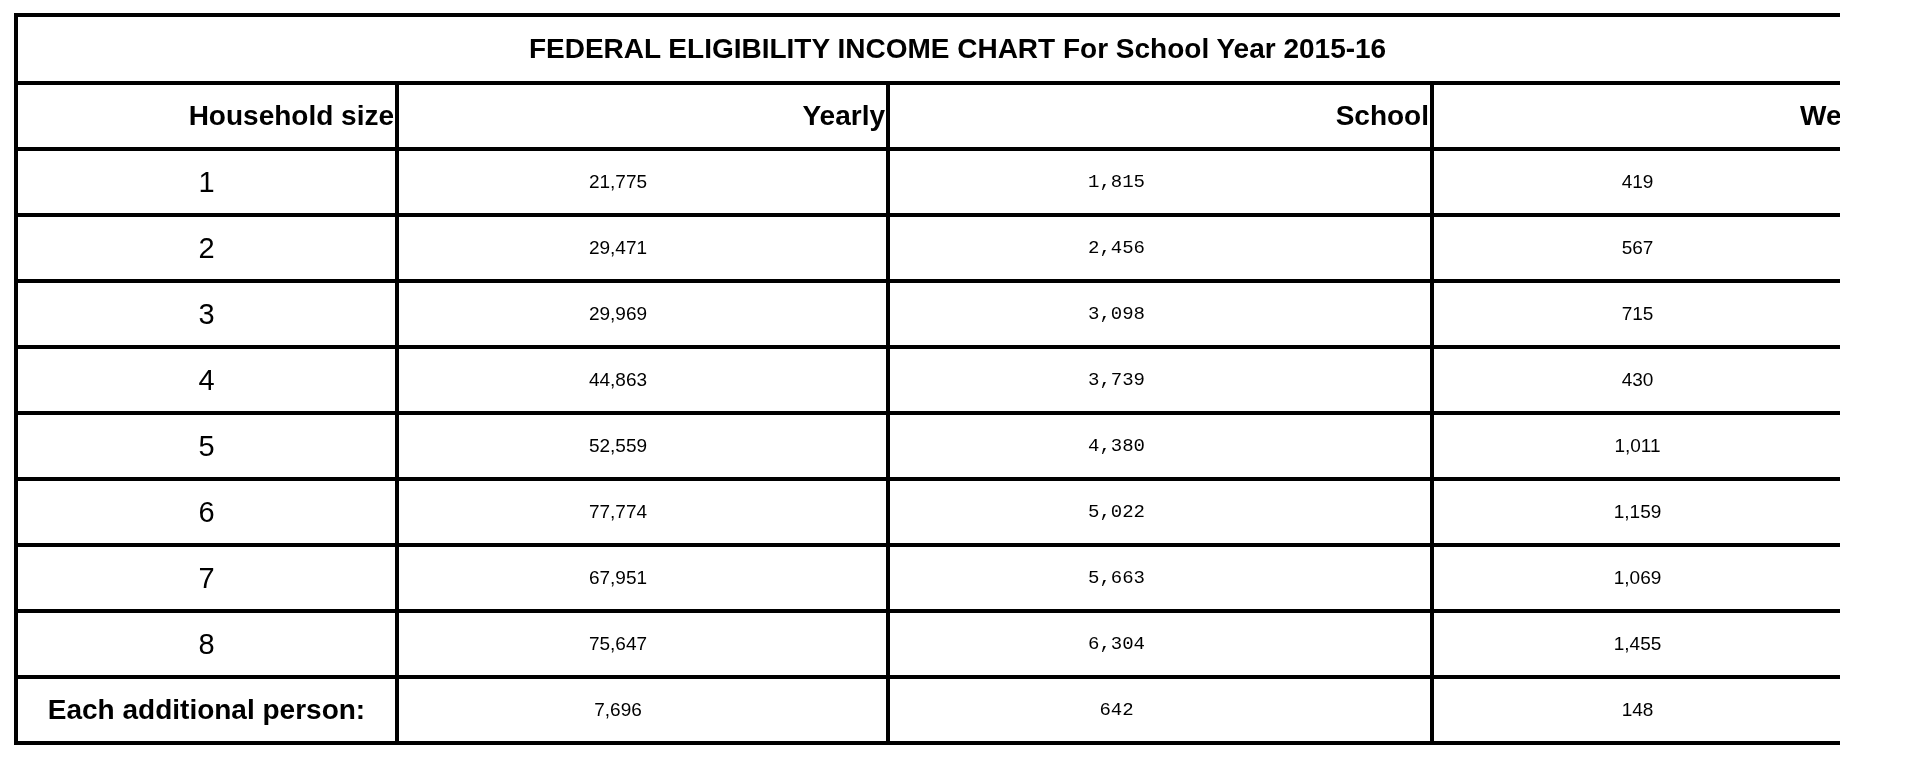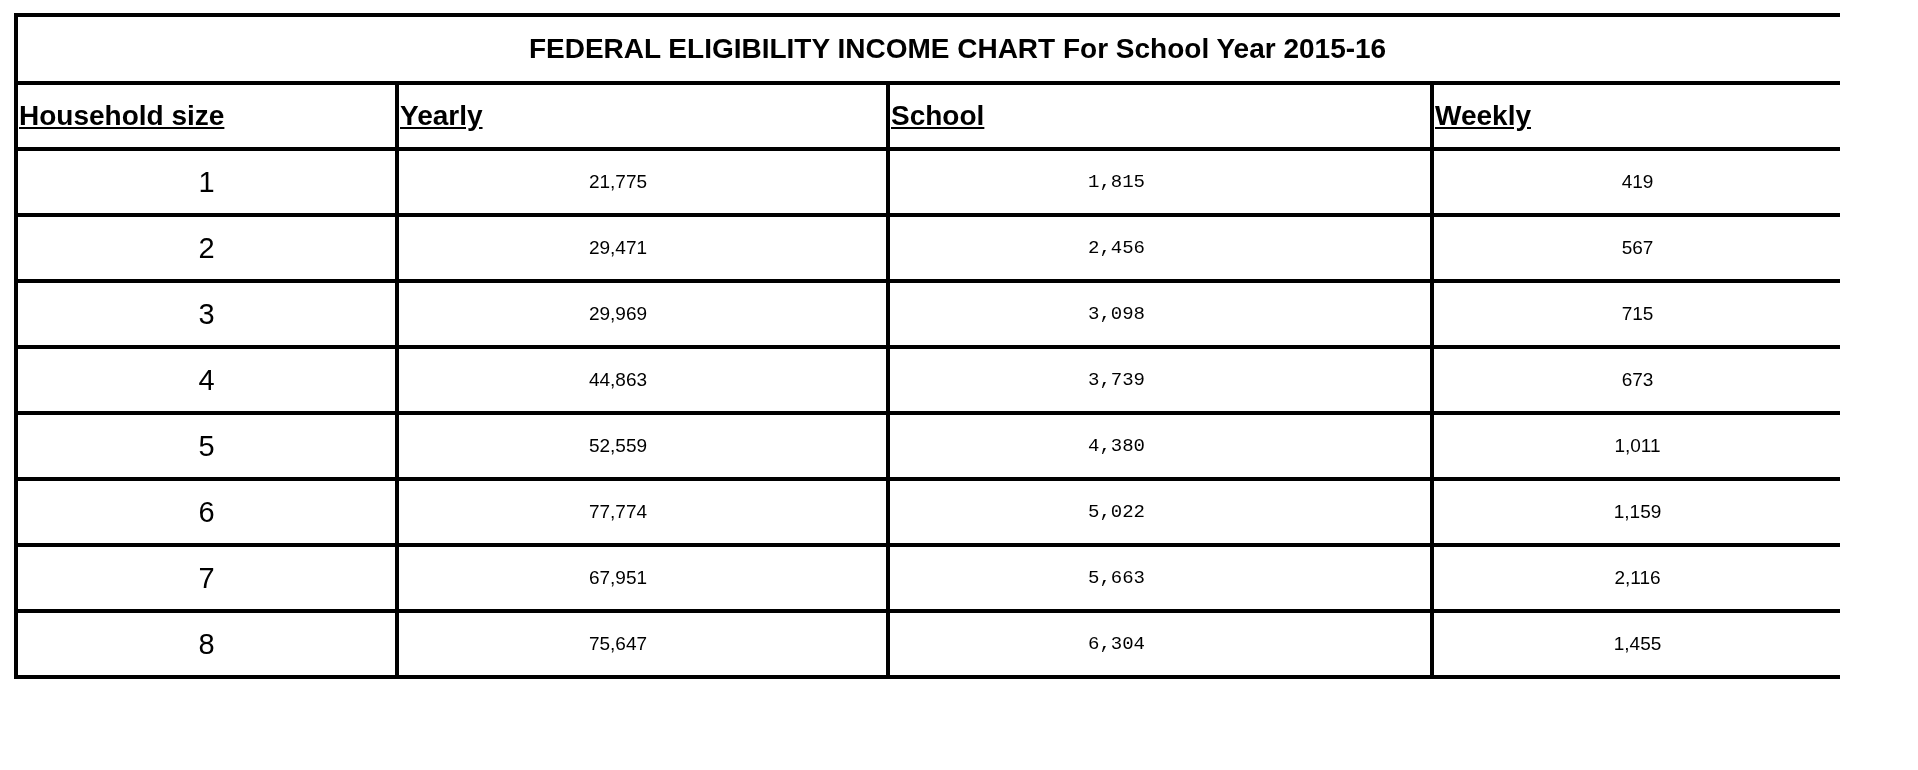--- a/index.html
+++ b/index.html
@@ -35,24 +35,23 @@
   }
   tr.title-row { height: 68px; }
   tr.header-row { height: 66px; }
   tr.data-row { height: 66px; }
   .title-cell {
     text-align: center;
     font-weight: bold;
     font-size: 28px;
   }
   th.col-header {
-    text-align: left;
+    text-align: right;
     font-weight: bold;
     font-size: 28px;
-    text-decoration: underline;
   }
   td.hh-cell {
     text-align: center;
     font-size: 29px;
     font-weight: normal;
   }
   td.hh-cell.bold-label {
     font-weight: bold;
     font-size: 28px;
   }
@@ -102,41 +101,47 @@
       <tr class="data-row">
         <td class="hh-cell">3</td>
         <td class="num-cell yearly-cell">29,969</td>
         <td class="num-cell monthly-cell">3,098</td>
         <td class="num-cell weekly-cell">715</td>
       </tr>
       <tr class="data-row">
         <td class="hh-cell">4</td>
         <td class="num-cell yearly-cell">44,863</td>
         <td class="num-cell monthly-cell">3,739</td>
-        <td class="num-cell weekly-cell">673</td>
+        <td class="num-cell weekly-cell">430</td>
       </tr>
       <tr class="data-row">
         <td class="hh-cell">5</td>
         <td class="num-cell yearly-cell">52,559</td>
         <td class="num-cell monthly-cell">4,380</td>
         <td class="num-cell weekly-cell">1,011</td>
       </tr>
       <tr class="data-row">
         <td class="hh-cell">6</td>
         <td class="num-cell yearly-cell">77,774</td>
         <td class="num-cell monthly-cell">5,022</td>
         <td class="num-cell weekly-cell">1,159</td>
       </tr>
       <tr class="data-row">
         <td class="hh-cell">7</td>
         <td class="num-cell yearly-cell">67,951</td>
         <td class="num-cell monthly-cell">5,663</td>
-        <td class="num-cell weekly-cell">2,116</td>
+        <td class="num-cell weekly-cell">1,069</td>
       </tr>
       <tr class="data-row">
         <td class="hh-cell">8</td>
         <td class="num-cell yearly-cell">75,647</td>
         <td class="num-cell monthly-cell">6,304</td>
         <td class="num-cell weekly-cell">1,455</td>
       </tr>
+      <tr class="data-row">
+        <td class="hh-cell bold-label">Each additional person:</td>
+        <td class="num-cell yearly-cell">7,696</td>
+        <td class="num-cell monthly-cell">642</td>
+        <td class="num-cell weekly-cell">148</td>
+      </tr>
     </tbody>
   </table>
 </div>
 
 </body></html>

